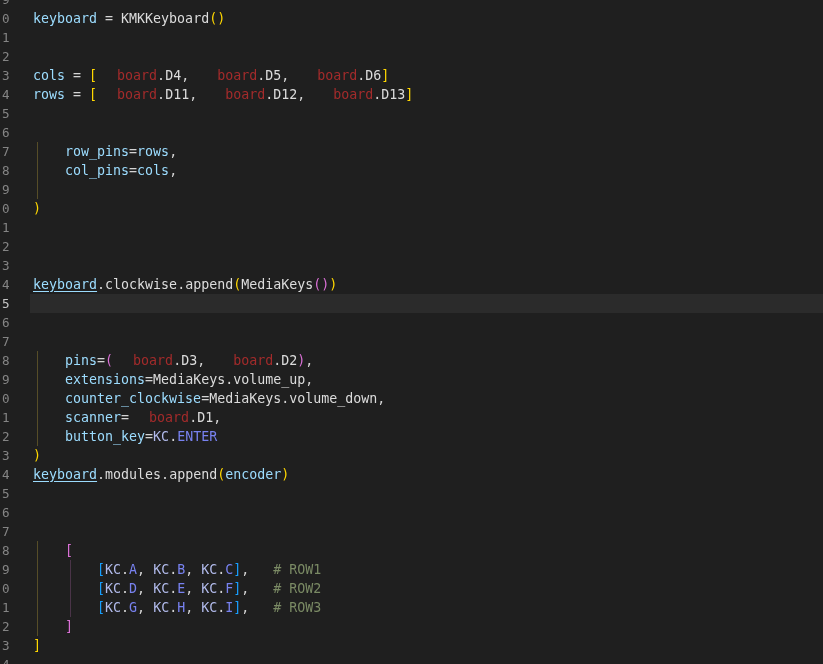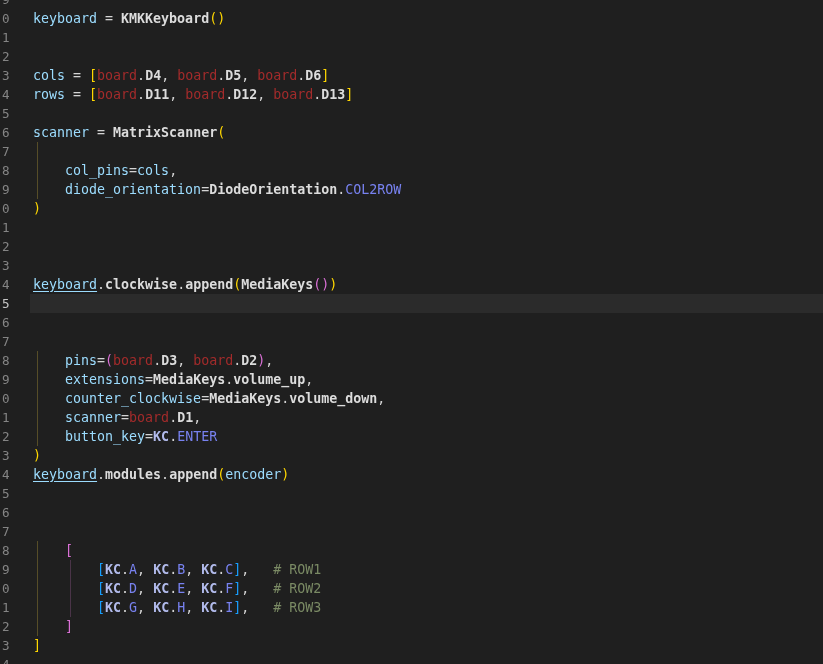--- a/index.html
+++ b/index.html
@@ -60,24 +60,24 @@
     top: 0;
     height: 100%;
     width: 1px;
   }
   .guide.l1 { left: 37px; background: var(--guide_level1); }
   .guide.l2 { left: 70px; background: var(--guide_level2); }
 
   .tok-v  { color: var(--variable); }
   .tok-vu { color: var(--variable); text-decoration: underline; text-underline-offset: 2px; }
   .tok-o  { color: var(--operator); }
-  .tok-m  { color: var(--member); font-weight: bold; }
-  .tok-bd { color: var(--board_module); }
+  .tok-m  { color: var(--member); font-weight: normal; }
+  .tok-bd { color: var(--board_module); margin-left: 20px; }
   .tok-c  { color: var(--constant); }
-  .tok-kc { color: var(--kc_object); font-weight: bold; }
+  .tok-kc { color: var(--kc_object); font-weight: normal; }
   .tok-b1 { color: var(--bracket1); }
   .tok-b2 { color: var(--bracket2); }
   .tok-b3 { color: var(--bracket3); }
   .tok-cm { color: var(--comment); }
 </style>
 </head>
 <body>
 
 <div class="editor">
   <div class="lines">
@@ -104,35 +104,34 @@
       <div class="line">
         <span class="ln">4</span>
         <span class="code"><span class="tok-v">rows</span><span class="tok-o"> = </span><span class="tok-b1">[</span><span class="tok-bd">board</span><span class="tok-o">.</span><span class="tok-m">D11</span><span class="tok-o">, </span><span class="tok-bd">board</span><span class="tok-o">.</span><span class="tok-m">D12</span><span class="tok-o">, </span><span class="tok-bd">board</span><span class="tok-o">.</span><span class="tok-m">D13</span><span class="tok-b1">]</span></span>
       </div>
       <div class="line">
         <span class="ln">5</span>
         <span class="code"></span>
       </div>
       <div class="line">
         <span class="ln">6</span>
-        <span class="code"><span class="tok-v">scanner</span><span class="tok-o"> = </span><span class="tok-m">MatrixScanner</span><span class="tok-b1">(</span></span>
       </div>
       <div class="line">
         <span class="guide l1"></span>
         <span class="ln">7</span>
+        <span class="code"><span class="tok-o">    </span><span class="tok-v">row_pins</span><span class="tok-o">=</span><span class="tok-v">rows</span><span class="tok-o">,</span></span>
       </div>
       <div class="line">
         <span class="guide l1"></span>
         <span class="ln">8</span>
         <span class="code"><span class="tok-o">    </span><span class="tok-v">col_pins</span><span class="tok-o">=</span><span class="tok-v">cols</span><span class="tok-o">,</span></span>
       </div>
       <div class="line">
         <span class="guide l1"></span>
         <span class="ln">9</span>
-        <span class="code"><span class="tok-o">    </span><span class="tok-v">diode_orientation</span><span class="tok-o">=</span><span class="tok-m">DiodeOrientation</span><span class="tok-o">.</span><span class="tok-c">COL2ROW</span></span>
       </div>
       <div class="line">
         <span class="ln">0</span>
         <span class="code"><span class="tok-b1">)</span></span>
       </div>
       <div class="line">
         <span class="ln">1</span>
       </div>
       <div class="line">
         <span class="ln">2</span>

